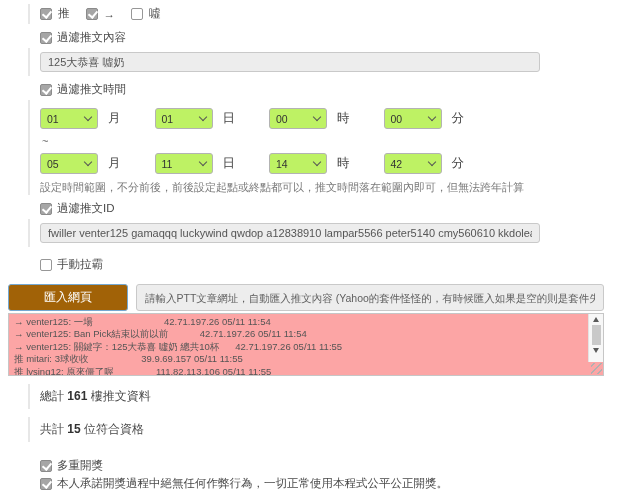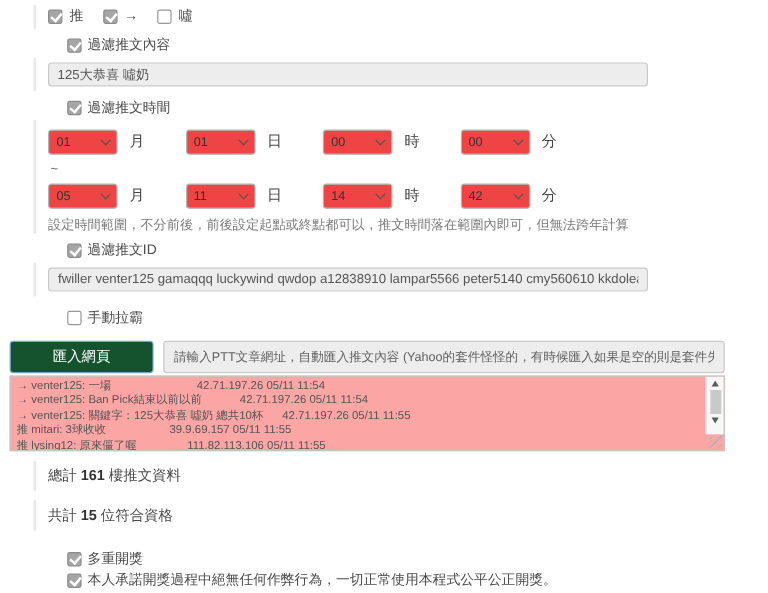--- a/index.html
+++ b/index.html
@@ -4,47 +4,47 @@
 <style>
   * { box-sizing: border-box; }
   html,body { margin:0; padding:0; }
   body {
     width:640px; height:494px; overflow:hidden;
     background:#fff; color:#444;
     font-family:"Liberation Sans","DejaVu Sans",sans-serif;
     font-size:12px; padding:4px 8px;
   }
   .section { margin-bottom:6px; }
-  .cb-row { display:flex; align-items:center; gap:5px; margin:3px 16px;padding-left:32px; }
+  .cb-row { display:flex; align-items:center; gap:5px; margin:3px 0;padding-left:32px; }
   .cb { display:inline-block; width:12px; height:12px; border:1px solid #979797;
         background:#fff; border-radius:2px; position:relative; flex:0 0 auto; }
   .cb.checked { background:#a6a6a6; border-color:#8b8b8b; }
   .cb.checked::after { content:""; position:absolute; left:3px; top:0px; width:4px; height:7px;
         border:solid #fff; border-width:0 2px 2px 0; transform:rotate(40deg); }
   .lbl { font-size:11.5px; color:#4a4a4a; }
   .indent { margin-left:20px; border-left:2px solid #e7e7e7; padding-left:10px; }
   .gray-input {
     width:500px; height:20px; background:#ededed; border:1px solid #c9c9c9;
     border-radius:3px; padding:0 7px; font-size:11px; color:#555;
     font-family:"Liberation Sans","DejaVu Sans",sans-serif;
   }
   .push-row { display:flex; align-items:center; gap:6px; padding:2px 0 3px 0; }
   .push-row .lbl { margin-right:10px; }
   .time-row { display:flex; align-items:center; margin:6px 0; }
   .time-group { display:flex; align-items:center; margin-right:34px; }
   .sel { display:inline-flex; align-items:center; justify-content:space-between;
-    width:58px; height:21px; background:#ef4444; border:1px solid #b3b3b3;
+    width:58px; height:21px; background:#bef264; border:1px solid #b3b3b3;
     border-radius:3px; padding:0 6px; font-size:10.5px; color:#333; cursor:default; }
   .chev { width:6px; height:6px; border-right:1.5px solid #555; border-bottom:1.5px solid #555;
     transform:rotate(45deg); margin-top:-3px; flex:0 0 auto; }
   .unit { margin-left:10px; font-size:12.5px; color:#444; }
   .tilde { color:#666; margin:2px 0 2px 2px; font-size:11px; }
   .hint { color:#7a7a7a; font-size:11px; margin:4px 0 2px 0; }
   .import-row { display:flex; align-items:stretch; gap:8px; margin:10px 0 2px 0; width:596px; }
-  .btn { background:#14532d; border:1px solid #74a8d2; color:#fff; border-radius:3px;
+  .btn { background:#a16207; border:1px solid #74a8d2; color:#fff; border-radius:3px;
     font-size:12px; text-align:center; cursor:pointer;
     font-family:"Liberation Sans","DejaVu Sans",sans-serif; }
   .btn-import { width:120px; height:27px; line-height:25px; flex:0 0 auto; }
   .import-input { flex:1; height:27px; background:#ededed; border:1px solid #c9c9c9;
     border-radius:3px; padding:0 8px; font-size:10.5px; color:#555;
     font-family:"Liberation Sans","DejaVu Sans",sans-serif; }
   .import-input::placeholder { color:#5f5f5f; opacity:1; }
   .ta { position:relative; width:596px; height:63px; border:1px solid #c6c6c6; background:#fca5a5; margin-top:2px; }
   .ta pre { margin:0; height:100%; overflow:hidden; padding:2px 20px 2px 5px;
     font-family:"Liberation Sans","DejaVu Sans",sans-serif;

